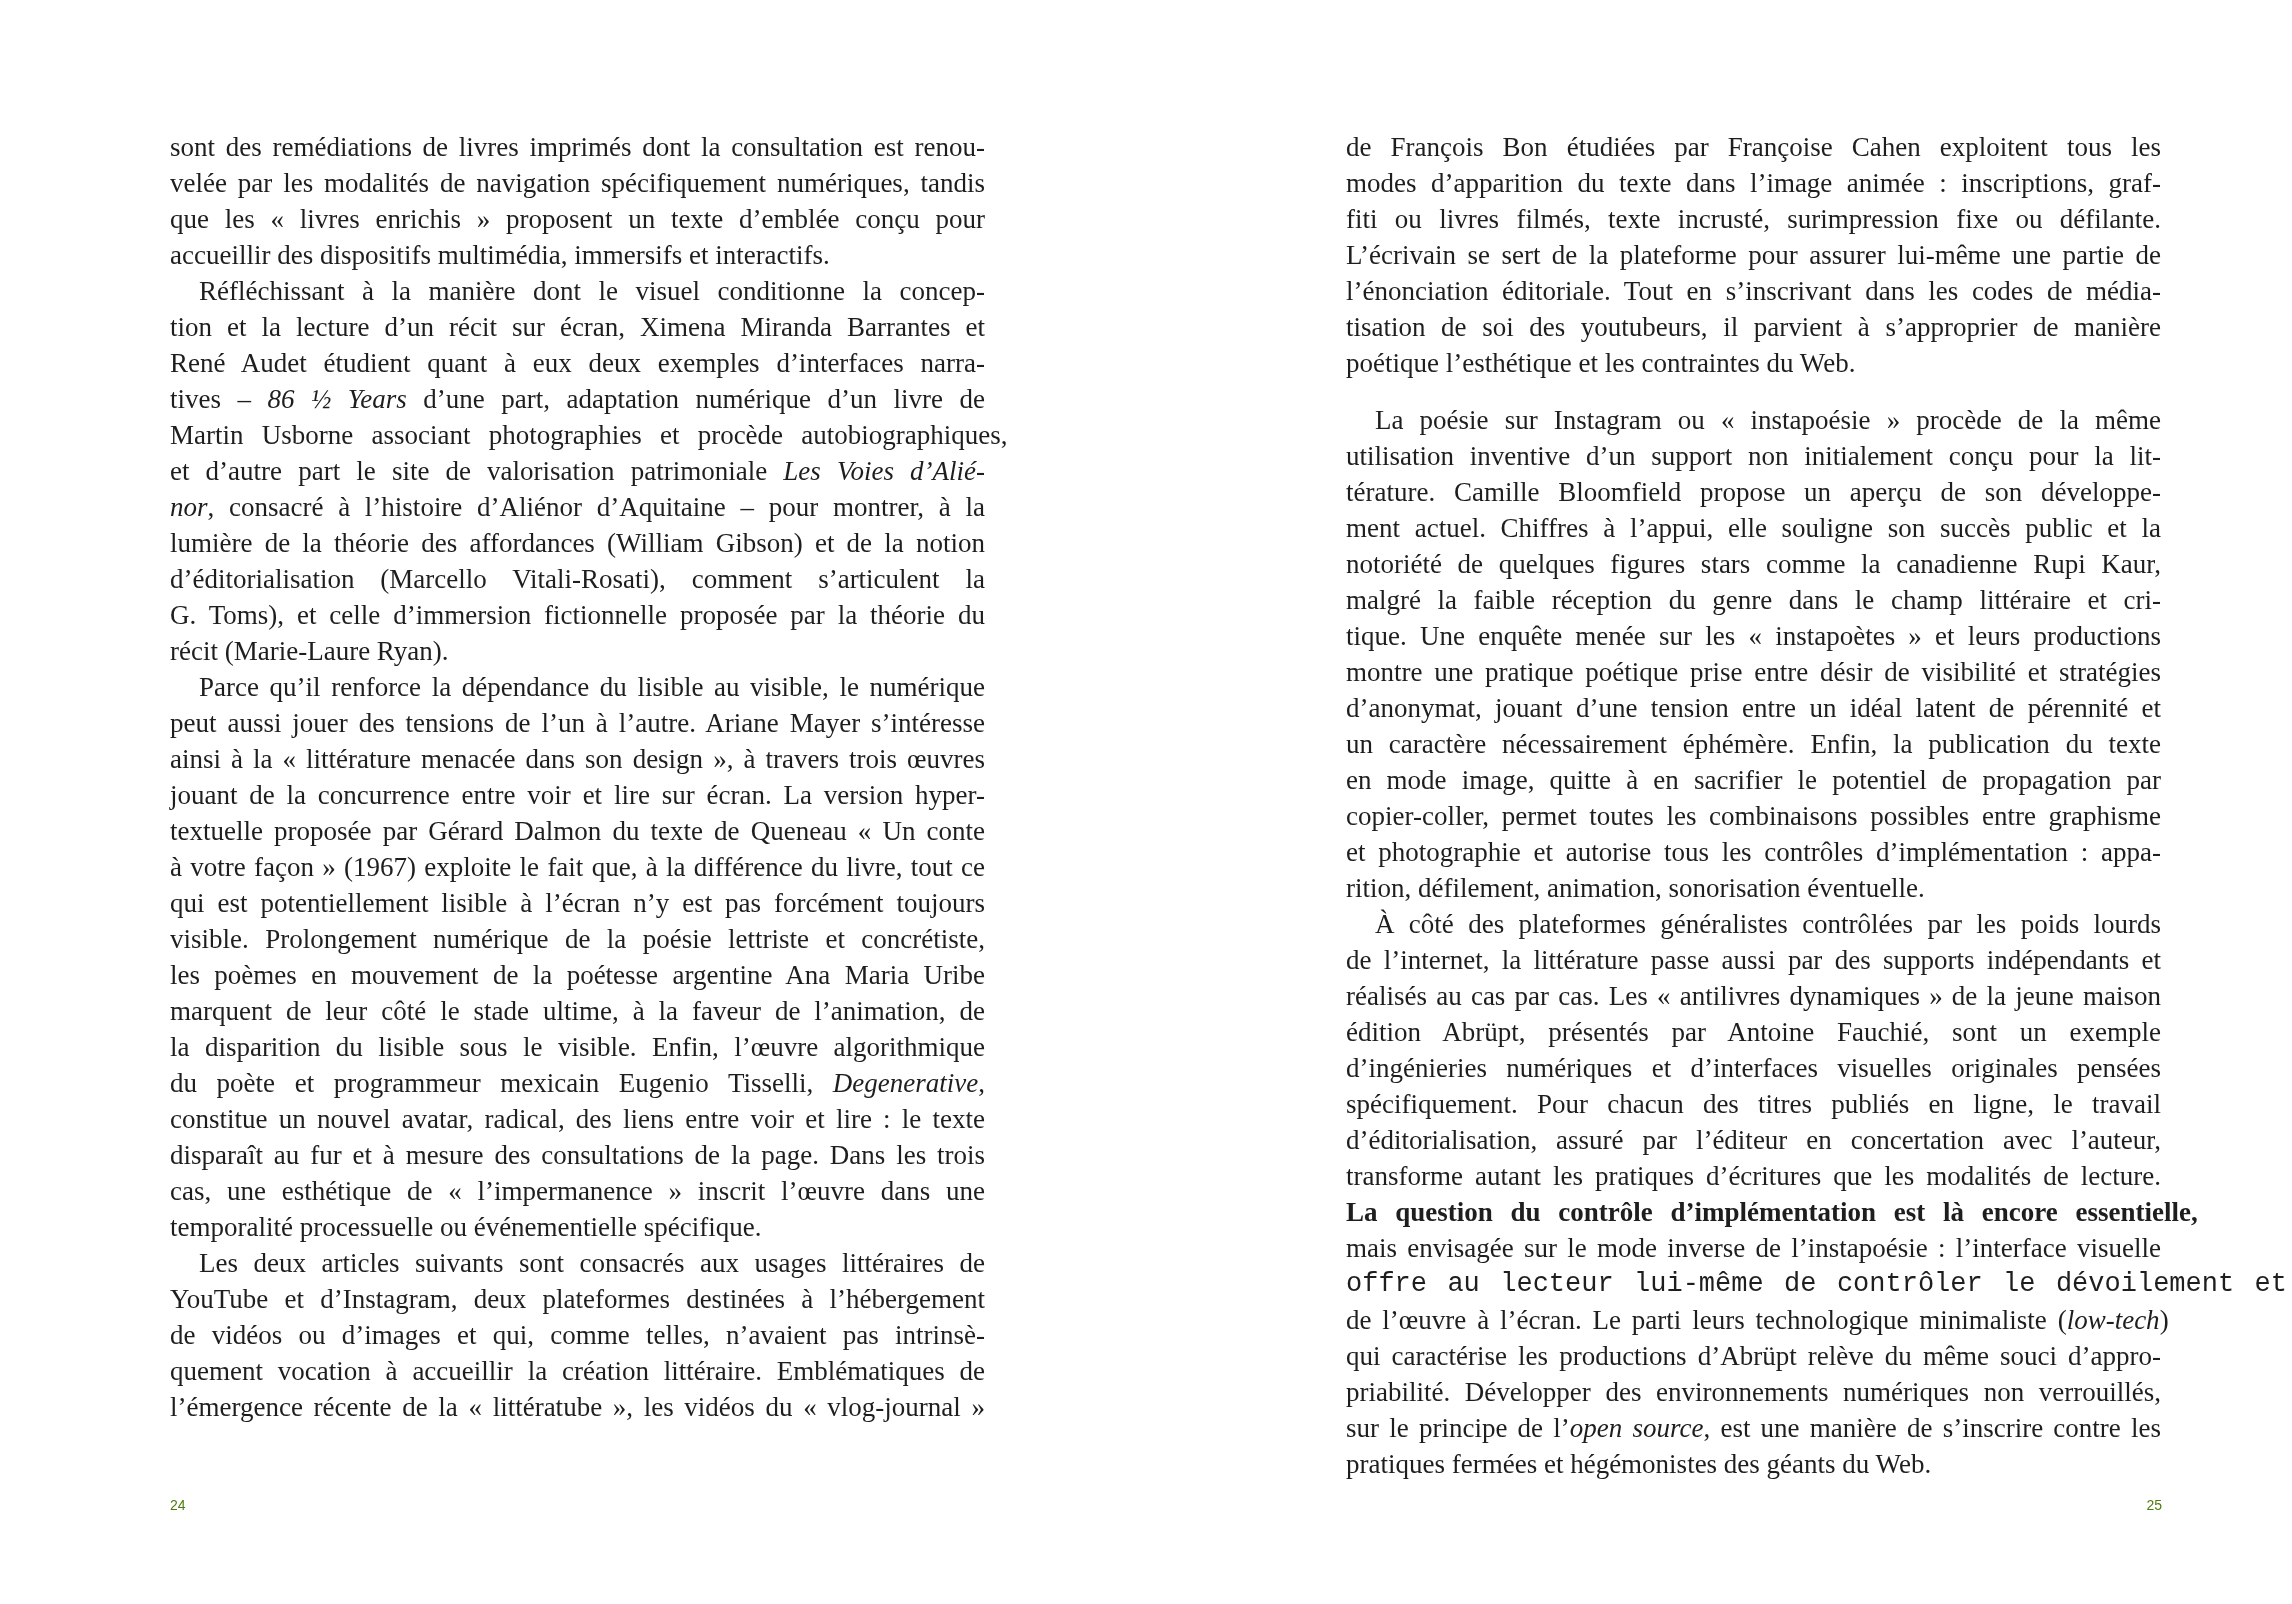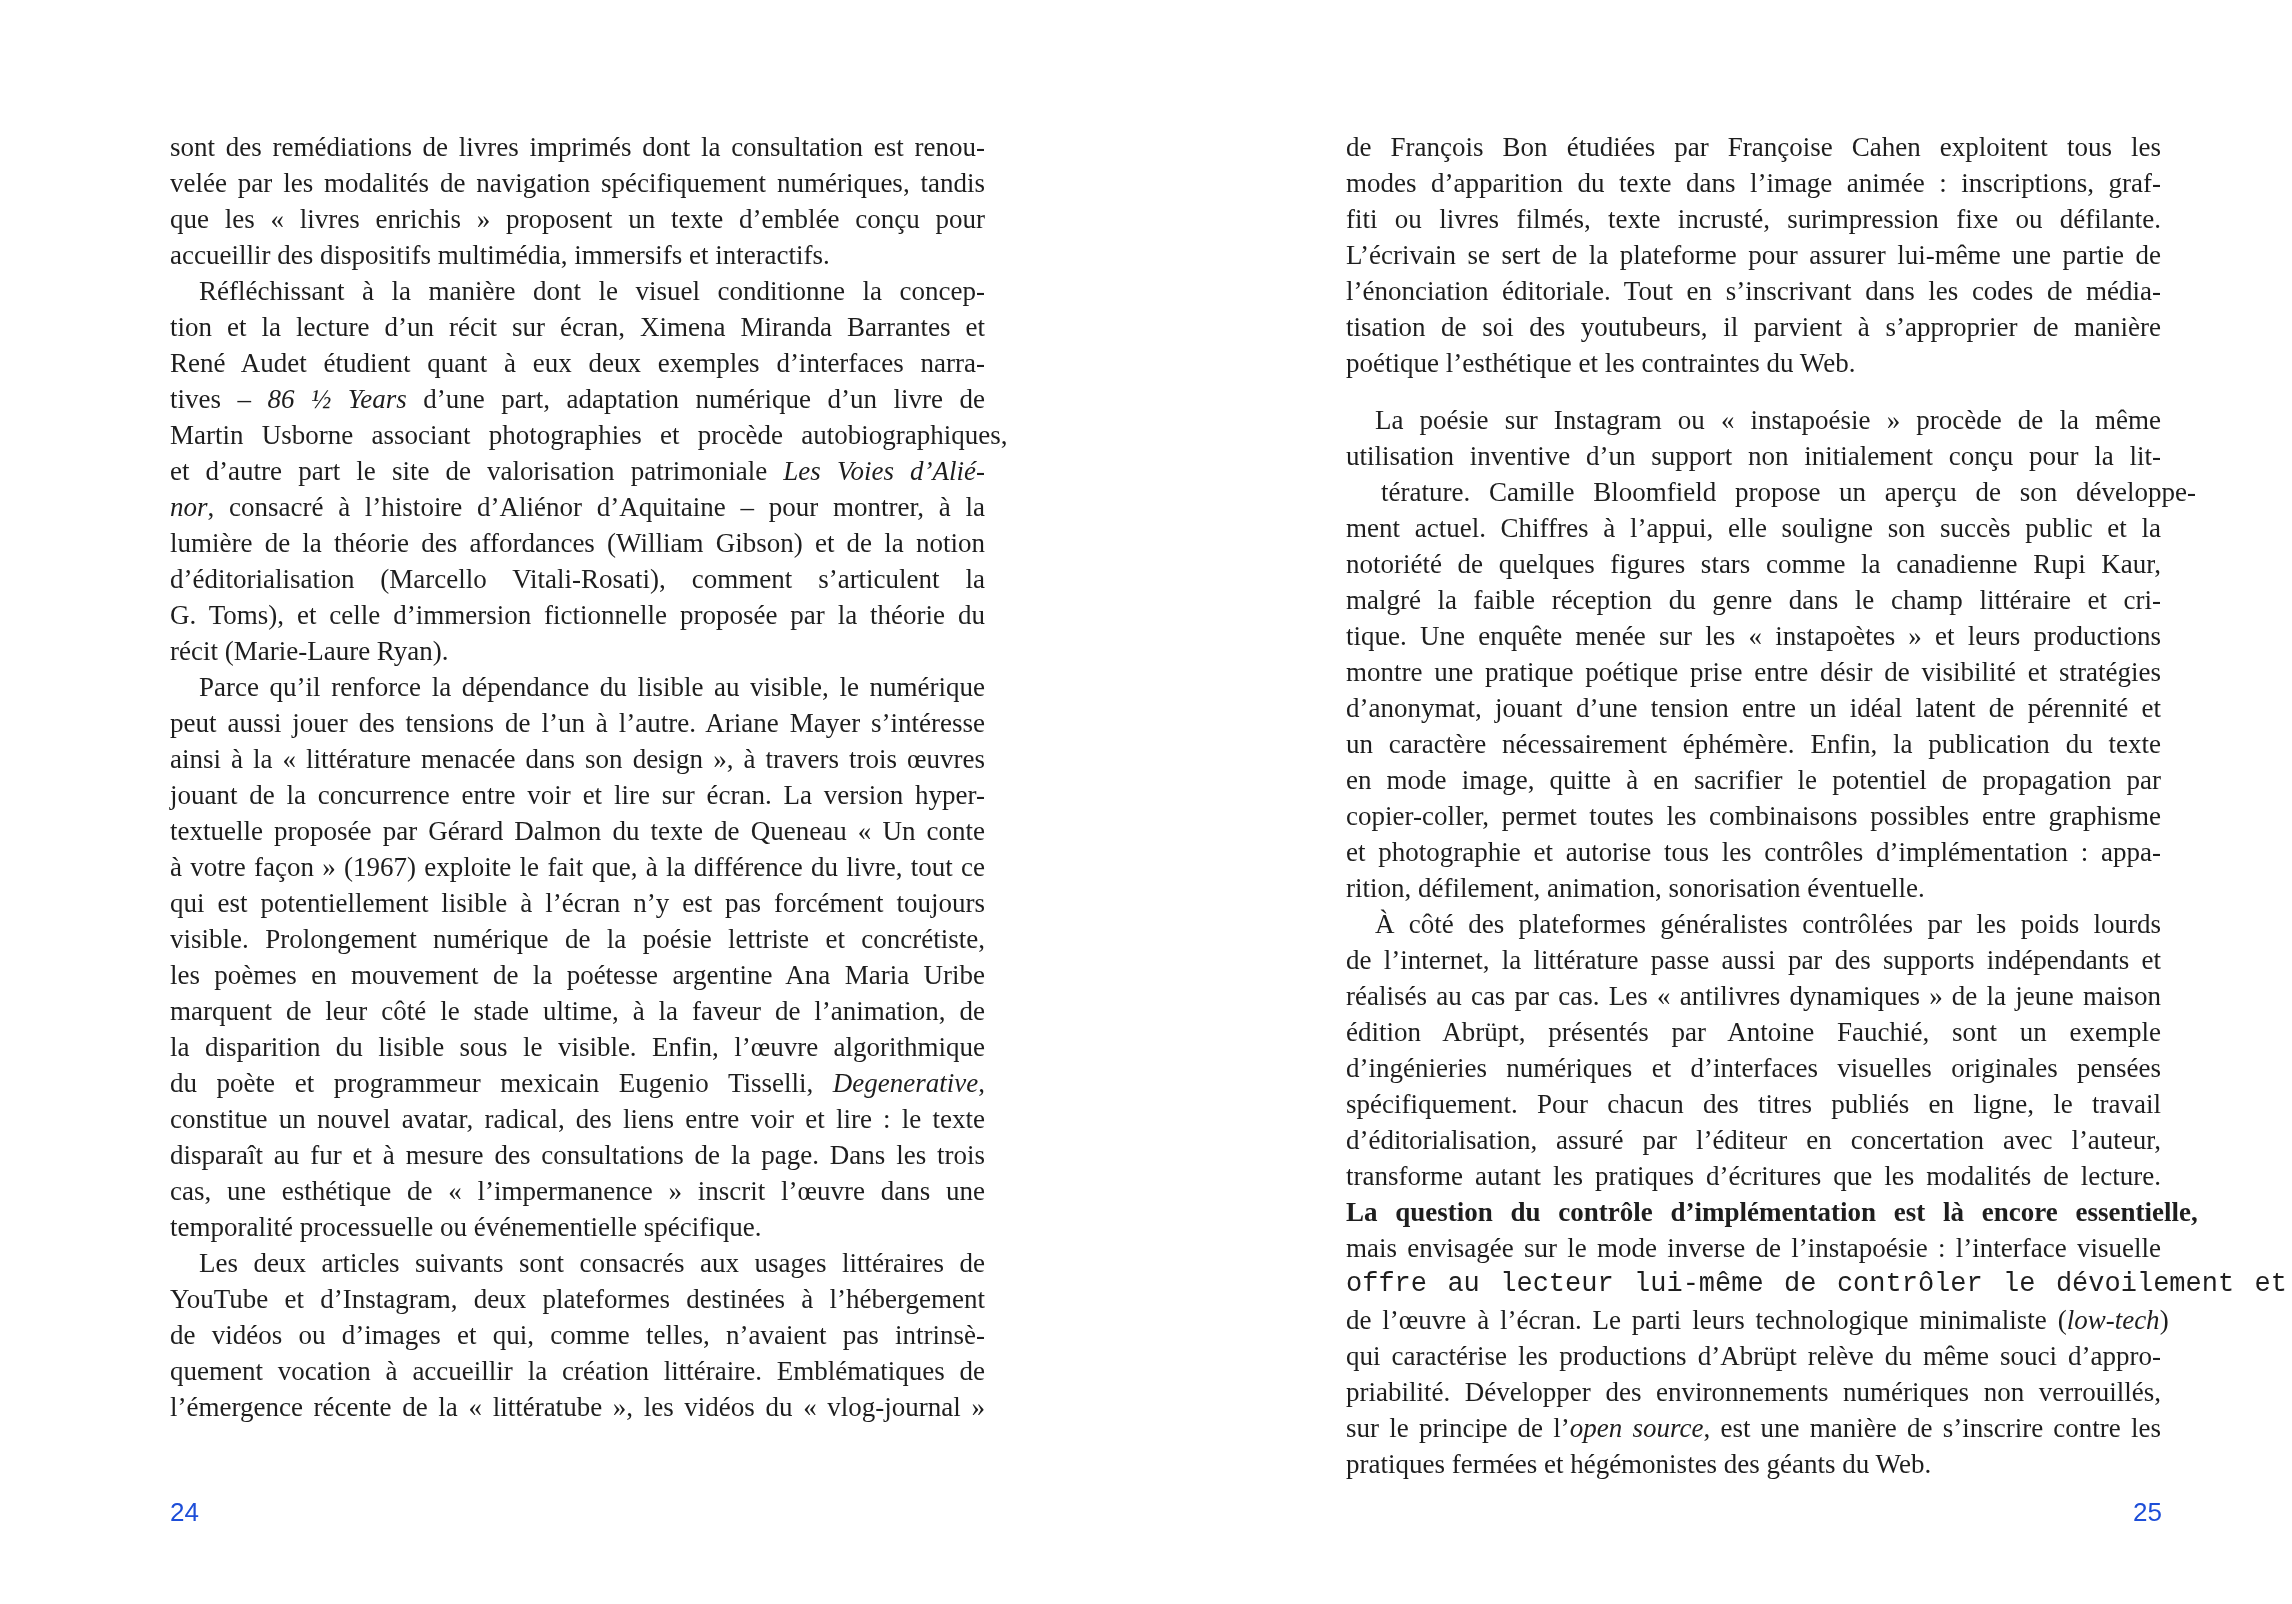--- a/index.html
+++ b/index.html
@@ -21,22 +21,22 @@
   .page-left .column { left:170px; }
   .page-right .column { left:170px; }
   .line { display:block; white-space:nowrap; text-align-last:justify; text-align:justify; }
   .line.last { text-align-last:left; }
   .line.indent { padding-left:29px; }
   .line em { font-style:italic; }
   .folio {
     position:absolute;
     top:1497px;
     font-family:"Liberation Sans", "DejaVu Sans", sans-serif;
-    font-size:26px;
-    color:#1d4ed8;
+    font-size:14px;
+    color:#4d7c0f;
   }
   .page-left .folio { left:170px; }
   .page-right .folio { right:160px; text-align:right; }
 </style>
 </head>
 <body>
 
 <div class="page page-left">
   <div class="column">
       <div>
@@ -94,21 +94,21 @@
         <span class="line" style="display: block; word-spacing: 7.2px; width: 815px;"><span>modes d’apparition du texte dans l’image animée : inscriptions, graf-</span></span>
         <span class="line" style="display: block; word-spacing: 10px; width: 815px;"><span>fiti ou livres filmés, texte incrusté, surimpression fixe ou défilante.</span></span>
         <span class="line" style="display: block; word-spacing: 4.3px; width: 815px;"><span>L’écrivain se sert de la plateforme pour assurer lui-même une partie de</span></span>
         <span class="line" style="display: block; word-spacing: 6.4px; width: 815px;"><span>l’énonciation éditoriale. Tout en s’inscrivant dans les codes de média-</span></span>
         <span class="line" style="display: block; word-spacing: 8.4px; width: 815px;"><span>tisation de soi des youtubeurs, il parvient à s’approprier de manière</span></span>
         <span class="line last"><span>poétique l’esthétique et les contraintes du Web.</span></span>
       </div>
       <div>
         <span class="line indent" style="display: block; word-spacing: 9px; width: 786px; margin-top: 21px;"><span>La poésie sur Instagram ou « instapoésie » procède de la même</span></span>
         <span class="line" style="display: block; word-spacing: 8.5px; width: 815px;"><span>utilisation inventive d’un support non initialement conçu pour la lit-</span></span>
-        <span class="line" style="display: block; word-spacing: 11.4px; width: 815px; margin-left: 35px;"><span>térature. Camille Bloomfield propose un aperçu de son développe-</span></span>
+        <span class="line" style="display: block; word-spacing: 11.4px; width: 815px;"><span>térature. Camille Bloomfield propose un aperçu de son développe-</span></span>
         <span class="line" style="display: block; word-spacing: 7.6px; width: 815px;"><span>ment actuel. Chiffres à l’appui, elle souligne son succès public et la</span></span>
         <span class="line" style="display: block; word-spacing: 8.4px; width: 815px;"><span>notoriété de quelques figures stars comme la canadienne Rupi Kaur,</span></span>
         <span class="line" style="display: block; word-spacing: 9.4px; width: 815px;"><span>malgré la faible réception du genre dans le champ littéraire et cri-</span></span>
         <span class="line" style="display: block; word-spacing: 6px; width: 815px;"><span>tique. Une enquête menée sur les « instapoètes » et leurs productions</span></span>
         <span class="line" style="display: block; word-spacing: 4.6px; width: 815px;"><span>montre une pratique poétique prise entre désir de visibilité et stratégies</span></span>
         <span class="line" style="display: block; word-spacing: 6.1px; width: 815px;"><span>d’anonymat, jouant d’une tension entre un idéal latent de pérennité et</span></span>
         <span class="line" style="display: block; word-spacing: 8.5px; width: 815px;"><span>un caractère nécessairement éphémère. Enfin, la publication du texte</span></span>
         <span class="line" style="display: block; word-spacing: 8px; width: 815px;"><span>en mode image, quitte à en sacrifier le potentiel de propagation par</span></span>
         <span class="line" style="display: block; word-spacing: 5.3px; width: 815px;"><span>copier-coller, permet toutes les combinaisons possibles entre graphisme</span></span>
         <span class="line" style="display: block; word-spacing: 5.5px; width: 815px;"><span>et photographie et autorise tous les contrôles d’implémentation : appa-</span></span>

